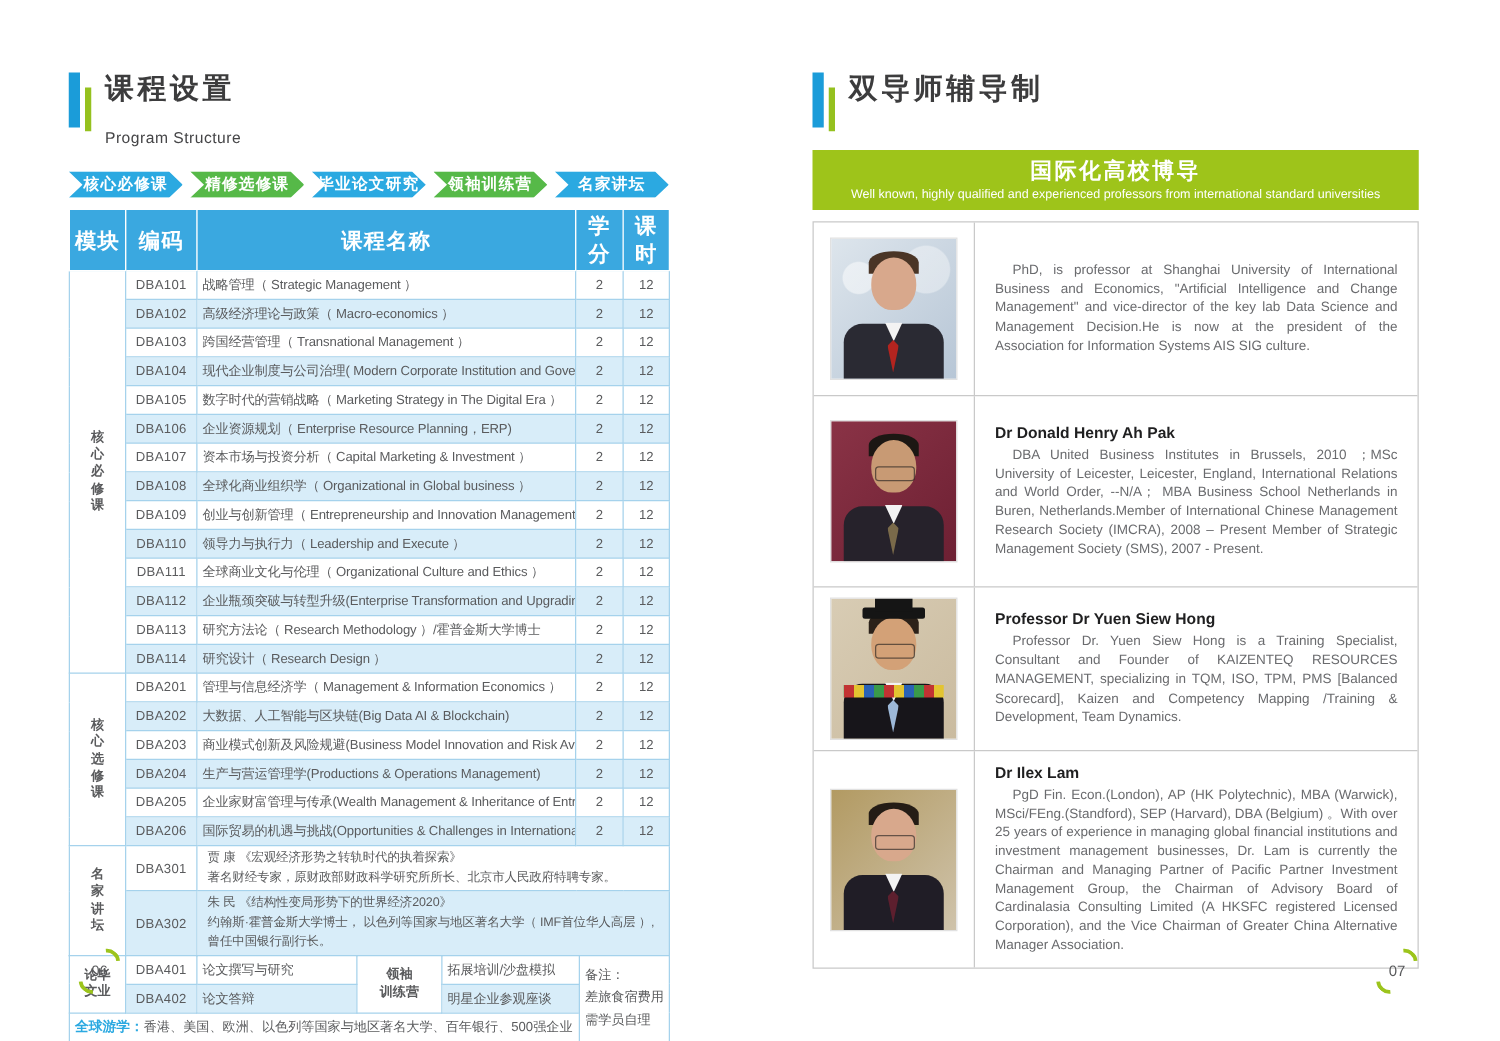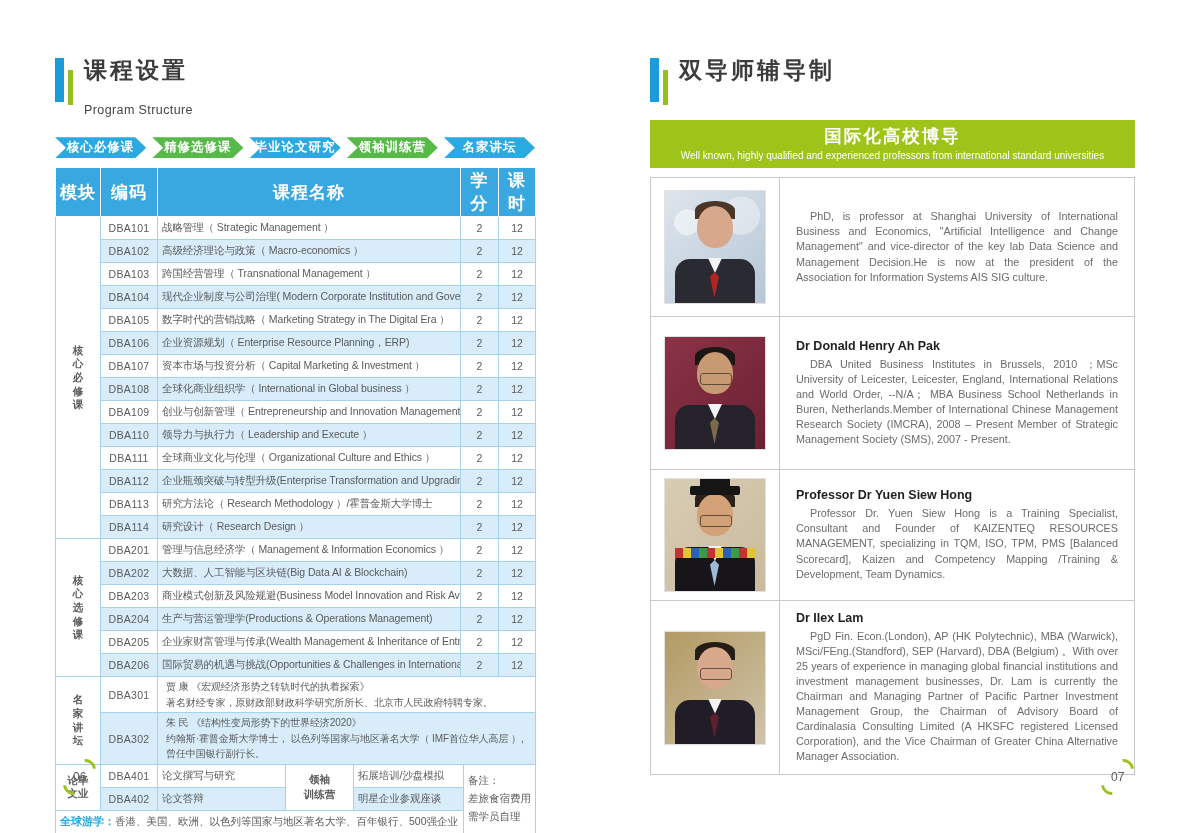--- a/index.html
+++ b/index.html
@@ -162,21 +162,21 @@
             <td class="num">12</td>
           </tr>
           <tr class="">
             <td class="code">DBA107</td>
             <td class="name">资本市场与投资分析（ Capital Marketing &amp; Investment ）</td>
             <td class="num">2</td>
             <td class="num">12</td>
           </tr>
           <tr class="alt">
             <td class="code">DBA108</td>
-            <td class="name">全球化商业组织学（ International in Global business ）</td>
+            <td class="name">全球化商业组织学（ Organizational in Global business ）</td>
             <td class="num">2</td>
             <td class="num">12</td>
           </tr>
           <tr class="">
             <td class="code">DBA109</td>
             <td class="name">创业与创新管理（ Entrepreneurship and Innovation Management ）</td>
             <td class="num">2</td>
             <td class="num">12</td>
           </tr>
           <tr class="alt">

